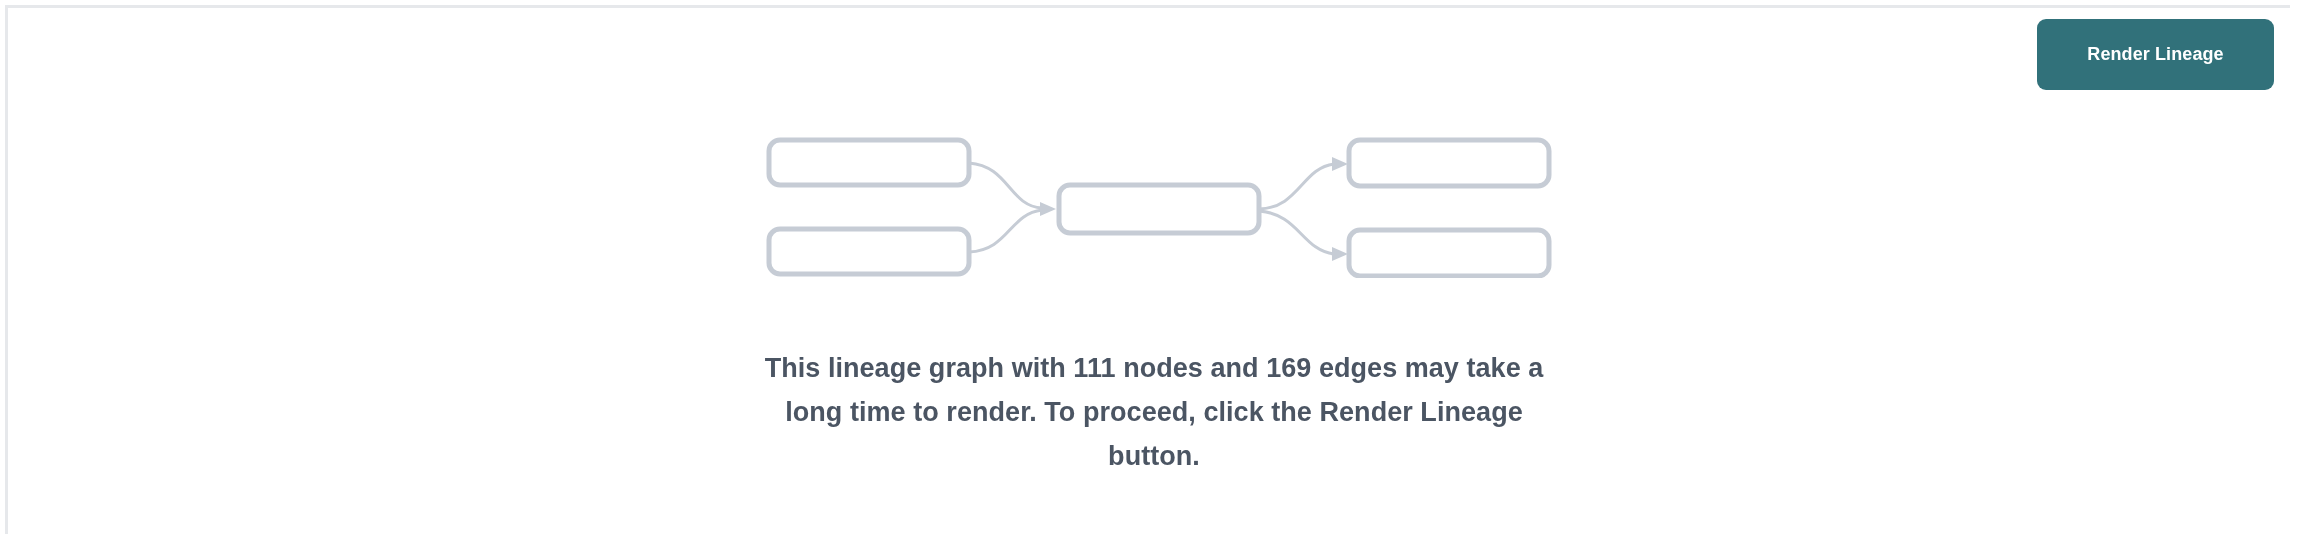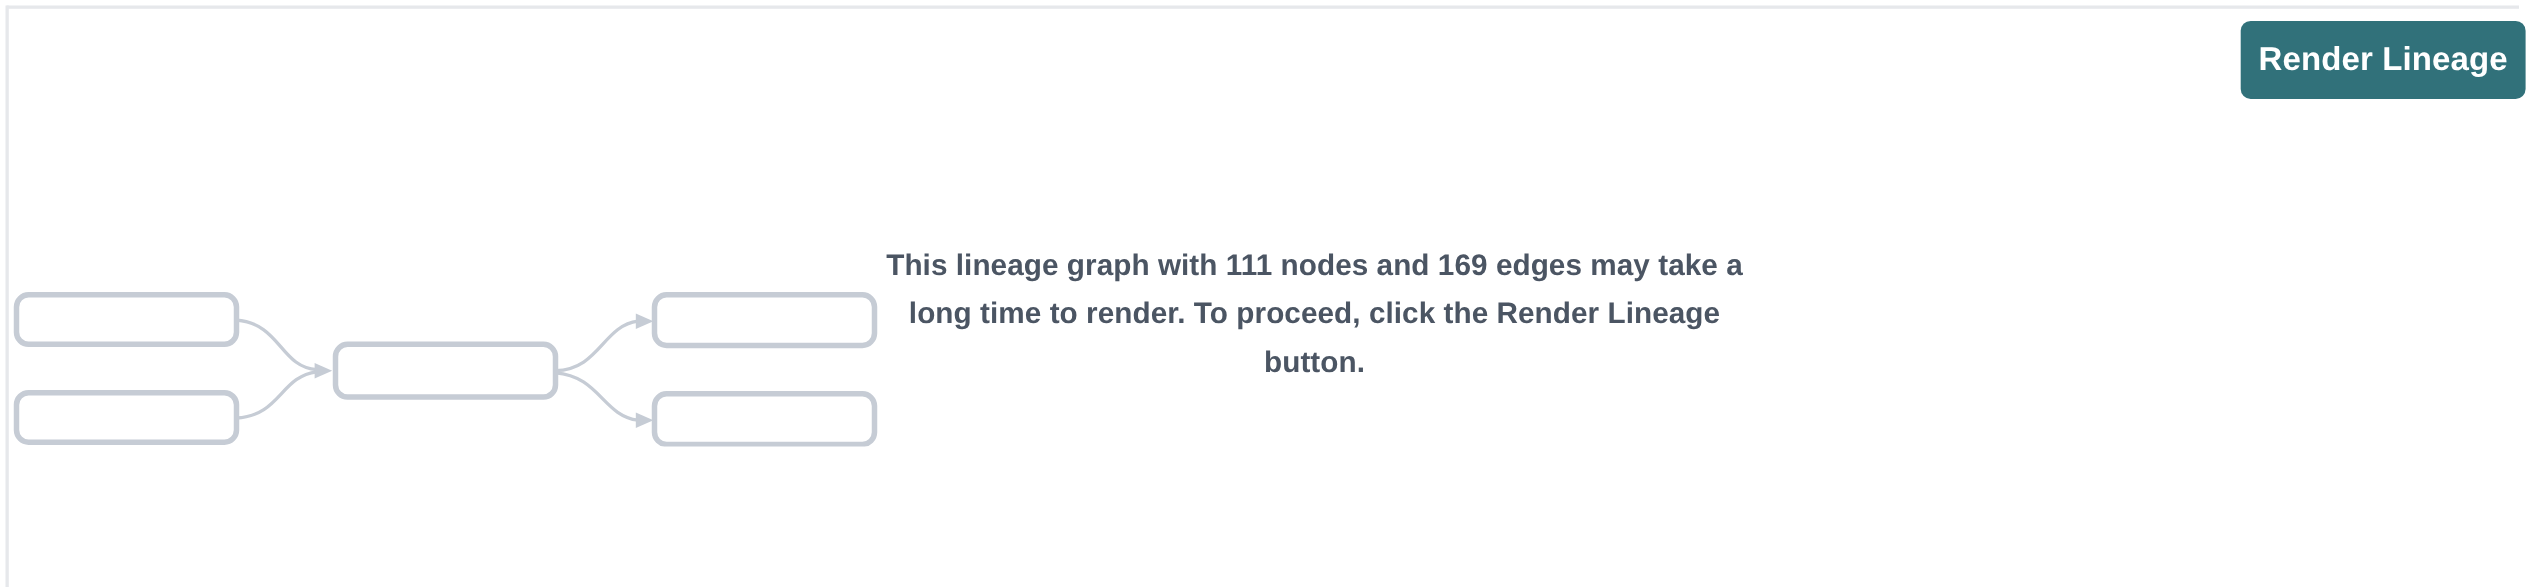--- a/index.html
+++ b/index.html
@@ -38,49 +38,50 @@
     width: 3px;
     height: 529px;
     background: #e6e8eb;
   }
 
   
   .render-button {
     position: absolute;
     left: 2037px;
     top: 19px;
-    width: 259px;
+    width: 237px;
     height: 71px;
     background: #31717a;
     color: #ffffff;
     border: none;
     border-radius: 9px;
     font-family: "Liberation Sans", "DejaVu Sans", sans-serif;
-    font-size: 30px;
+    font-size: 18px;
     font-weight: bold;
     letter-spacing: 0.1px;
     line-height: 71px;
     text-align: center;
     padding: 0;
     cursor: pointer;
     white-space: nowrap;
   }
 
   
   .empty-state {
     position: absolute;
     left: 0;
     top: 0;
     width: 2308px;
     height: 534px;
     display: flex;
-    flex-direction: row;
+    flex-direction: column;
     align-items: center;
     justify-content: flex-start;
     pointer-events: none;
+    gap: 32px;
   }
 
   .graph-illustration {
     margin-top: 128px;
     width: 800px;
     height: 150px;
     display: block;
   }
 
   .node-rect {

